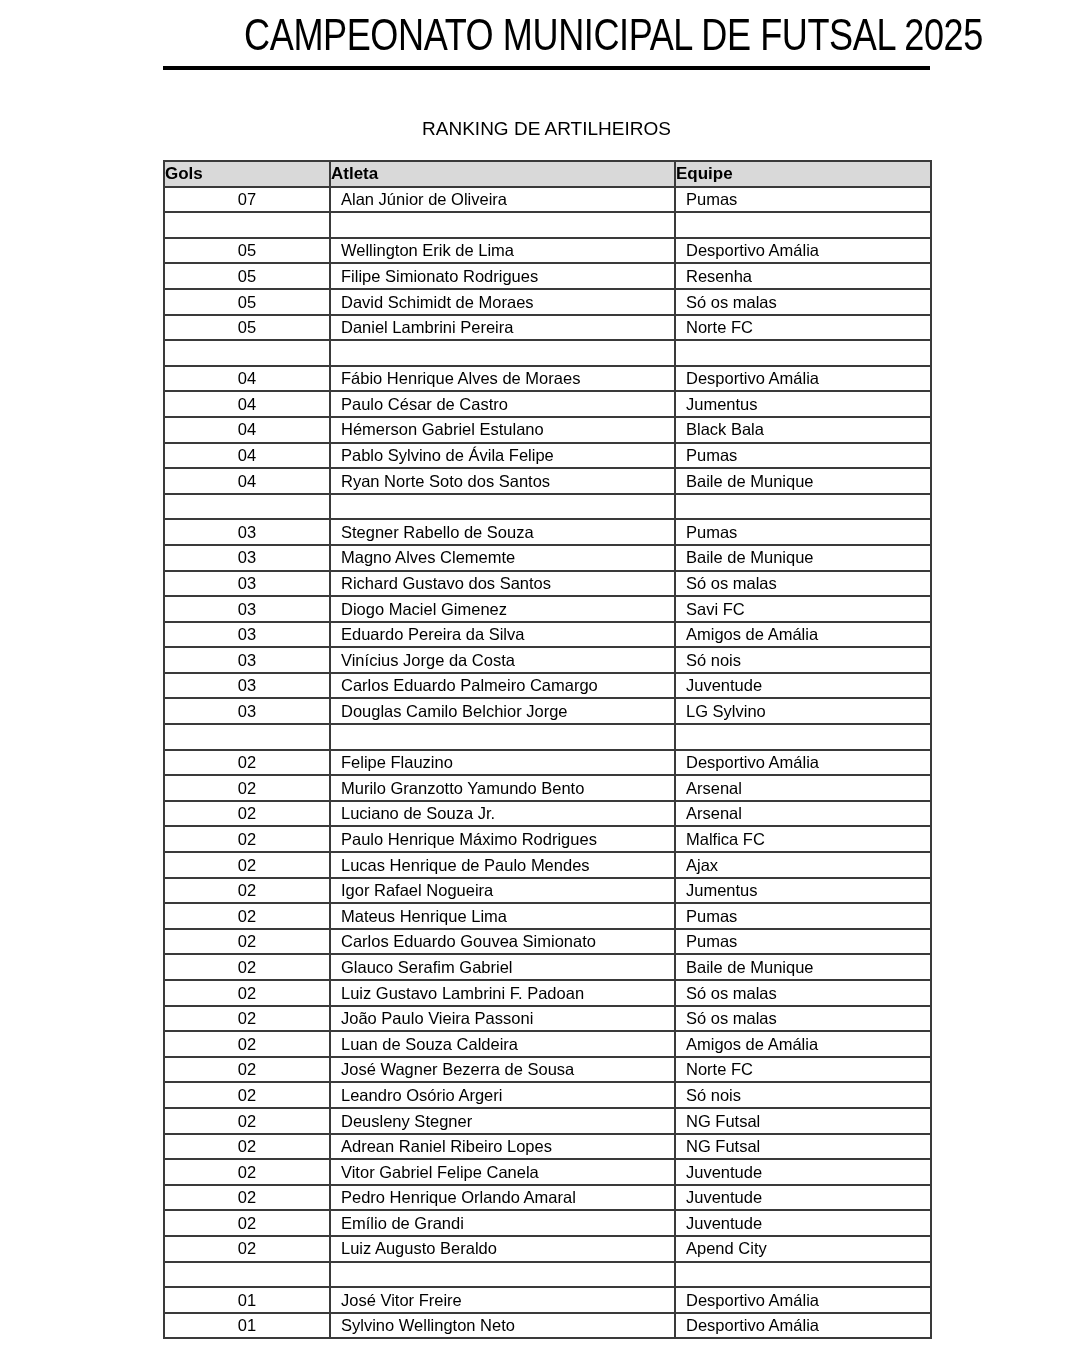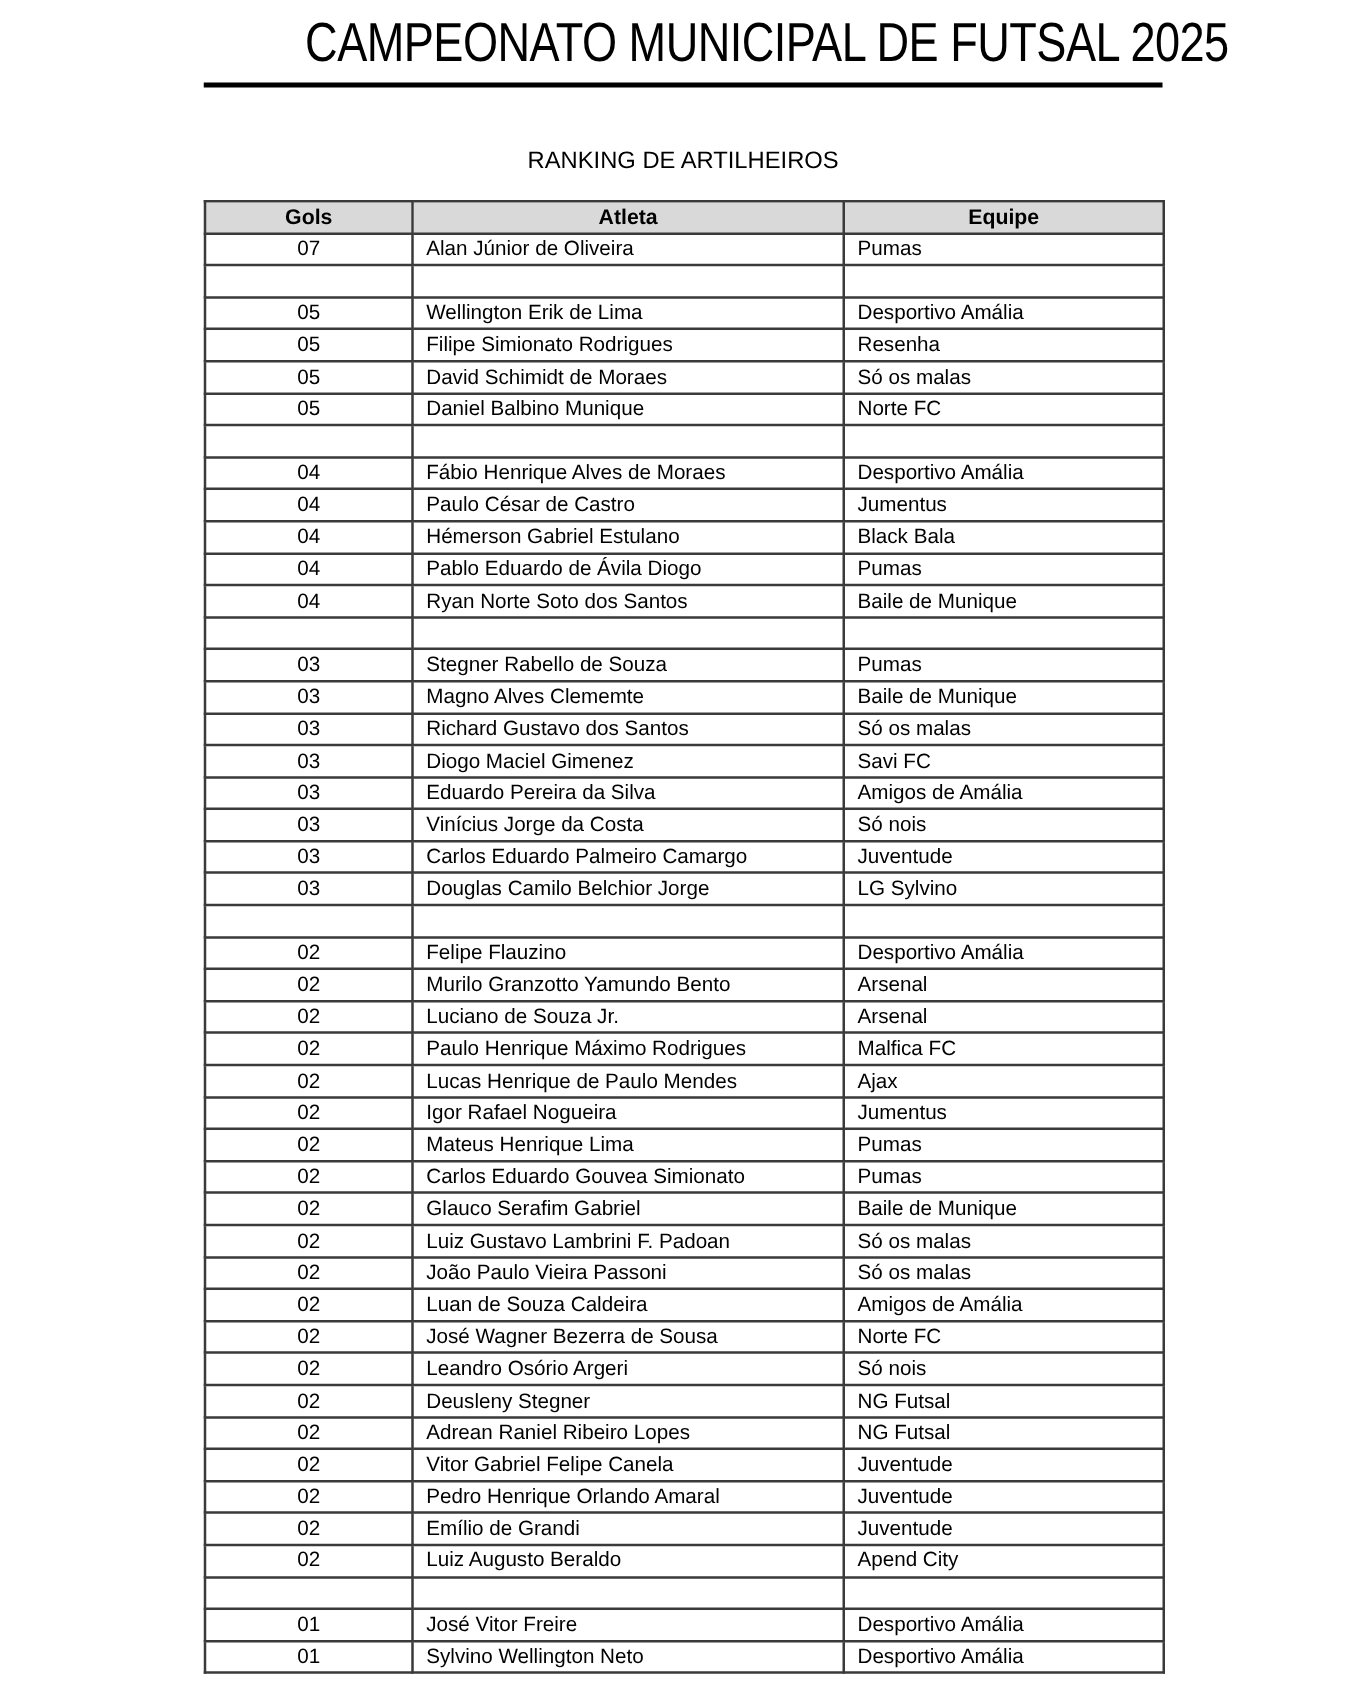--- a/index.html
+++ b/index.html
@@ -43,21 +43,21 @@
   }
   col.c1{width:166px;} col.c2{width:345px;} col.c3{width:256px;}
   .ranking th,.ranking td{
     border:2px solid var(--border-inner);
     height:23.6px;padding:0;
     font-size:16.5px;line-height:1;vertical-align:middle;
     overflow:hidden;white-space:nowrap;
   }
   .ranking th{
     background:var(--header-bg);
-    font-weight:bold;font-size:17px;text-align:center;margin-top:48px;
+    font-weight:bold;font-size:17px;text-align:left;margin-top:48px;
   }
   td.col-gols{text-align:center;font-weight:normal;}
   td.col-atleta,td.col-equipe{text-align:left;padding-left:10px;}
 </style>
 </head>
 <body>
 
 <div class="page">
 
   <div class="title-block">
@@ -100,21 +100,21 @@
           <td class="col-atleta">Filipe Simionato Rodrigues</td>
           <td class="col-equipe">Resenha</td>
         </tr>
         <tr>
           <td class="col-gols">05</td>
           <td class="col-atleta">David Schimidt de Moraes</td>
           <td class="col-equipe">Só os malas</td>
         </tr>
         <tr>
           <td class="col-gols">05</td>
-          <td class="col-atleta">Daniel Balbino Munique</td>
+          <td class="col-atleta">Daniel Lambrini Pereira</td>
           <td class="col-equipe">Norte FC</td>
         </tr>
         <tr>
           <td class="col-gols"></td>
           <td class="col-atleta"></td>
           <td class="col-equipe"></td>
         </tr>
         <tr>
           <td class="col-gols">04</td>
           <td class="col-atleta">Fábio Henrique Alves de Moraes</td>
@@ -125,21 +125,21 @@
           <td class="col-atleta">Paulo César de Castro</td>
           <td class="col-equipe">Jumentus</td>
         </tr>
         <tr>
           <td class="col-gols">04</td>
           <td class="col-atleta">Hémerson Gabriel Estulano</td>
           <td class="col-equipe">Black Bala</td>
         </tr>
         <tr>
           <td class="col-gols">04</td>
-          <td class="col-atleta">Pablo Eduardo de Ávila Diogo</td>
+          <td class="col-atleta">Pablo Sylvino de Ávila Felipe</td>
           <td class="col-equipe">Pumas</td>
         </tr>
         <tr>
           <td class="col-gols">04</td>
           <td class="col-atleta">Ryan Norte Soto dos Santos</td>
           <td class="col-equipe">Baile de Munique</td>
         </tr>
         <tr>
           <td class="col-gols"></td>
           <td class="col-atleta"></td>

